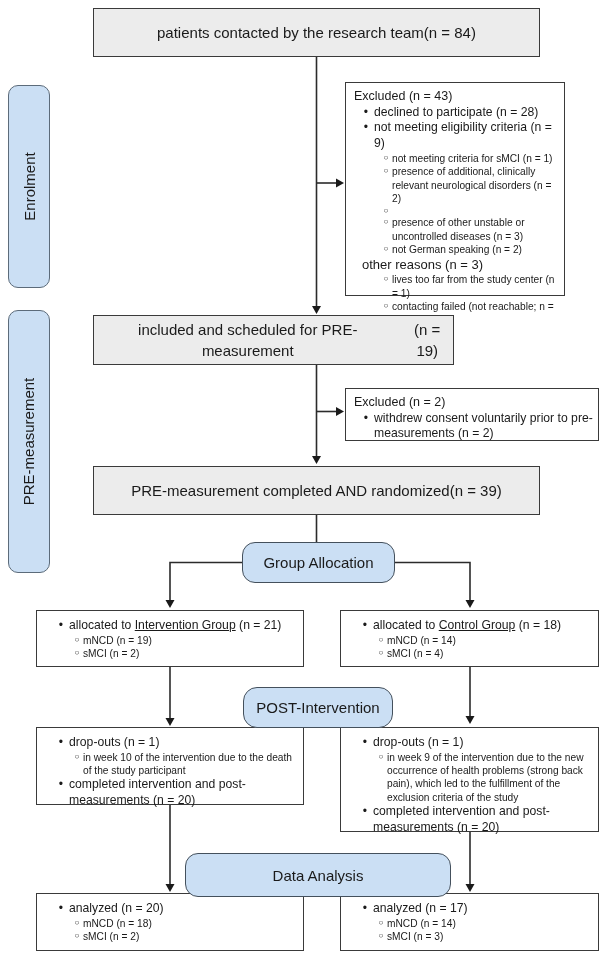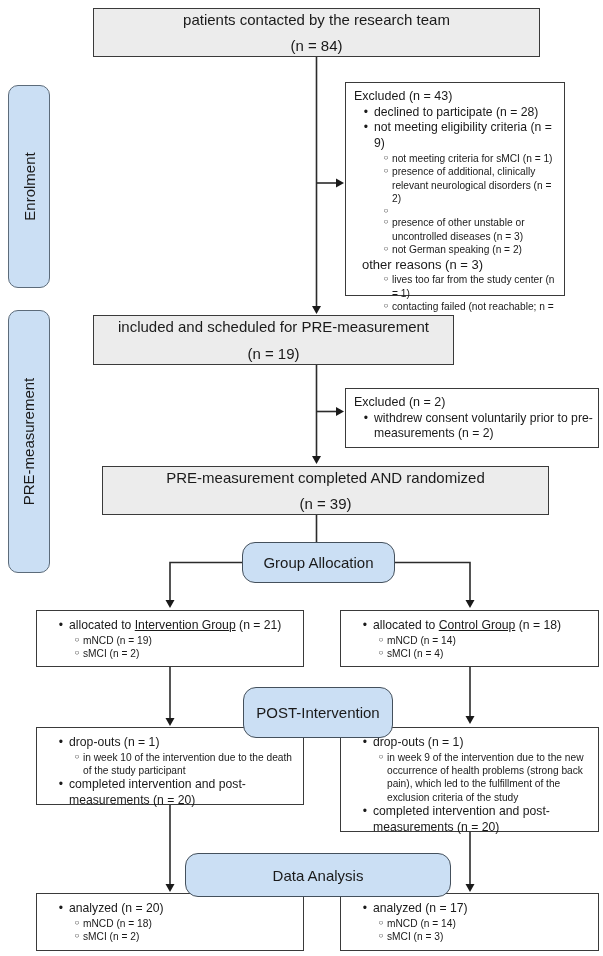--- a/index.html
+++ b/index.html
@@ -2,21 +2,21 @@
 <html><head>
 <meta charset="utf-8">
 <style>
   html,body { margin:0; padding:0; background:#ffffff; }
   body { font-family:"Liberation Sans", sans-serif; color:#1a1a1a; }
   #canvas { position:relative; width:603px; height:956px; background:#ffffff; overflow:hidden; }
   svg.connectors { position:absolute; left:0; top:0; z-index:1; }
 
   .box { position:absolute; box-sizing:border-box; border:1.5px solid #3a3a3a; background:#ffffff; z-index:2; }
 
-  .process { background:#ececec; display:flex; flex-direction:column; justify-content:space-between;
+  .process { background:#ececec; display:flex; flex-direction:row; justify-content:center;
              align-items:center; text-align:center; font-size:15px; line-height:1.4; }
 
   .stage { background:#cbdff4; border:1.5px solid #5c6b7a; border-radius:10px;
            display:flex; align-items:center; justify-content:center; }
   .stage span { transform:rotate(-90deg); white-space:nowrap; font-size:15px; }
 
   .action { background:#cbdff4; border:1.5px solid #44505c; border-radius:13px;
             display:flex; align-items:center; justify-content:center; font-size:15px; z-index:3; }
 
   .detail { padding:5px 5px 3px 6px; }
@@ -31,26 +31,26 @@
   .mid { padding-top:7px; }
   .mid .b1 > .mk { margin-left:10px; }
   .u { text-decoration:underline; }
 
   
   #box-contacted   { left:93px;  top:8px;   width:447px; height:49px; }
   #stage-enrolment { left:8px;   top:85px;  width:42px;  height:203px; }
   #stage-pre       { left:8px;   top:310px; width:42px;  height:263px; }
   #box-excluded1   { left:345px; top:82px;  width:220px; height:214px; }
   #box-scheduled   { left:93px;  top:315px; width:361px; height:50px; }
-  #box-excluded2   { left:345px; top:388px; width:254px; height:60px; }
-  #box-randomized  { left:102px;  top:466px; width:447px; height:49px; }
+  #box-excluded2   { left:345px; top:388px; width:254px; height:53px; }
+  #box-randomized  { left:93px;  top:466px; width:447px; height:49px; }
   #box-groupalloc  { left:242px; top:542px; width:153px; height:41px; }
   #box-alloc-int   { left:36px;  top:610px; width:268px; height:57px; }
   #box-alloc-ctl   { left:340px; top:610px; width:259px; height:57px; }
-  #box-postint     { left:243px; top:687px; width:150px; height:51px; }
+  #box-postint     { left:243px; top:687px; width:150px; height:41px;border-radius:14px; }
   #box-drop-int    { left:36px;  top:727px; width:268px; height:78px; }
   #box-drop-ctl    { left:340px; top:727px; width:259px; height:105px; }
   #box-analysis    { left:185px; top:853px; width:266px; height:44px; }
   #box-anal-int    { left:36px;  top:893px; width:268px; height:58px; }
   #box-anal-ctl    { left:340px; top:893px; width:259px; height:58px; }
 </style>
 </head>
 <body>
 
 <div id="canvas">

